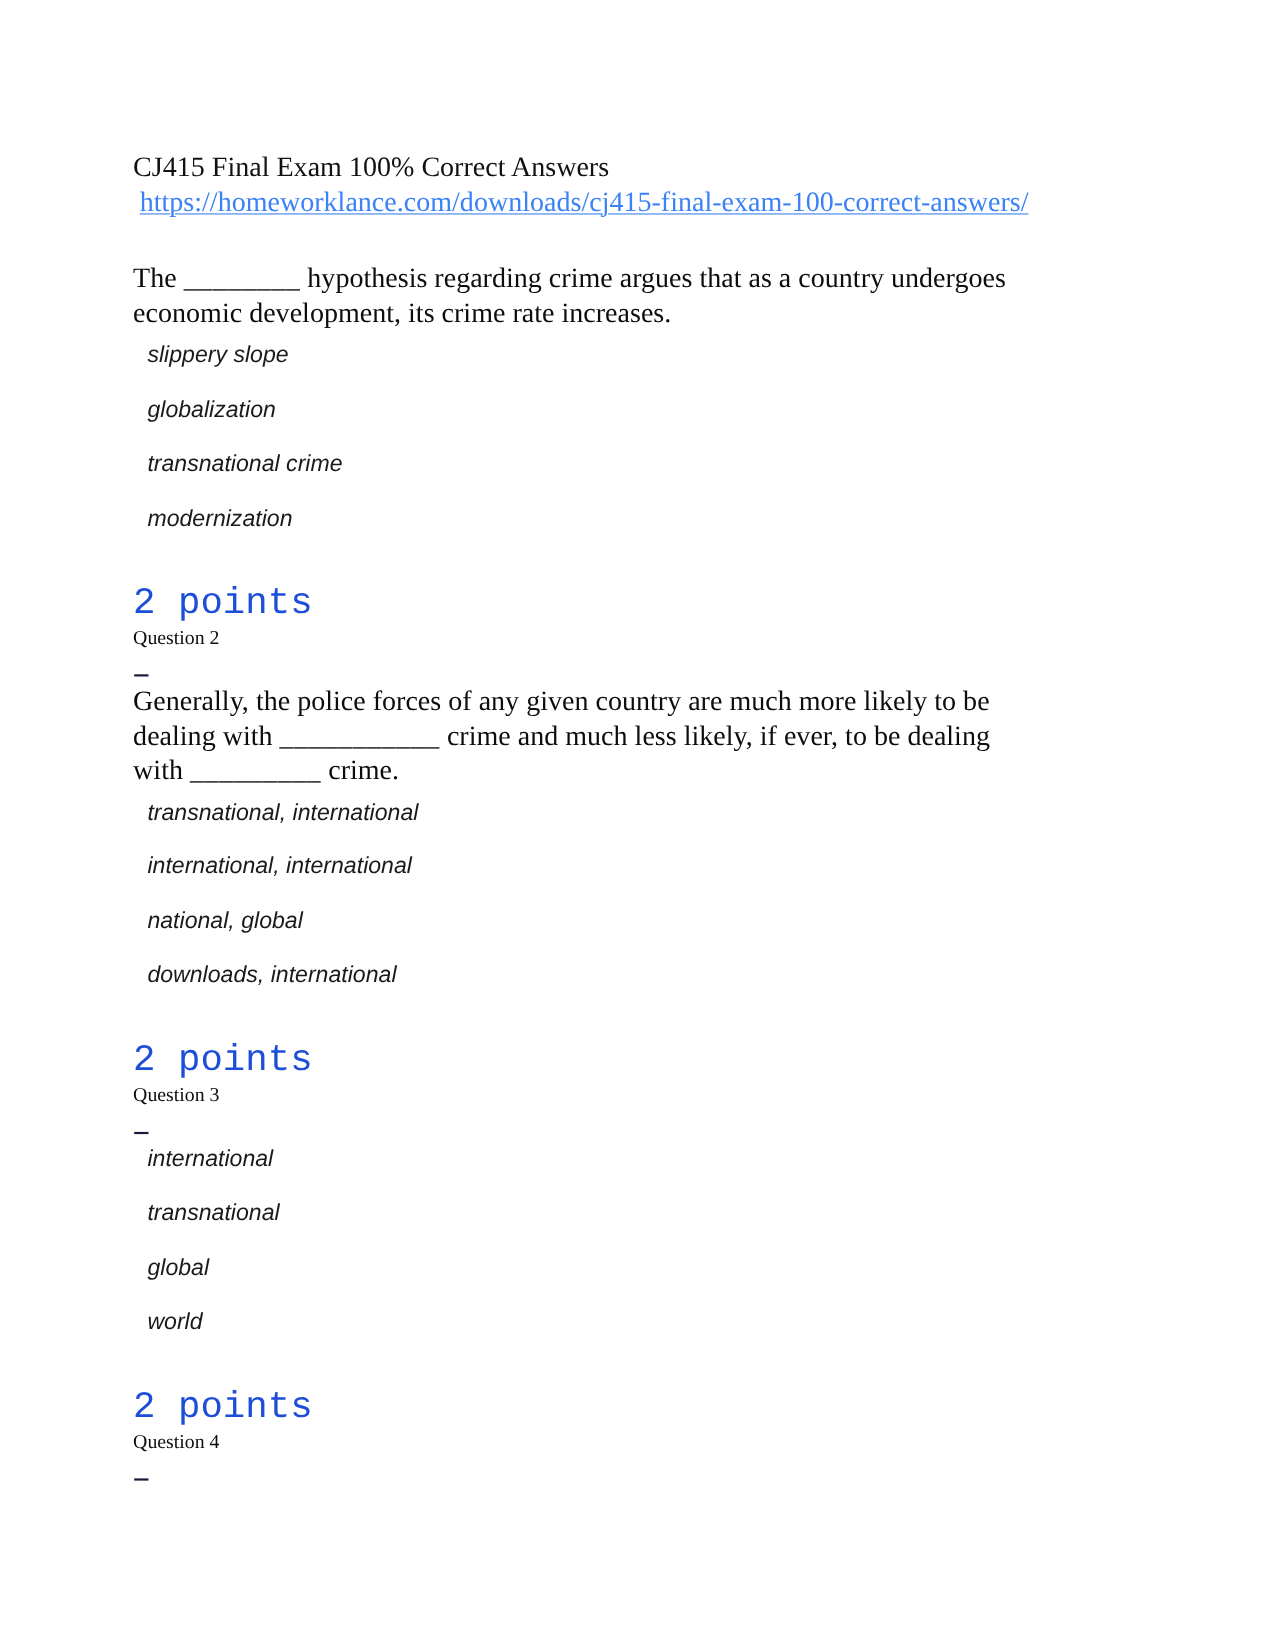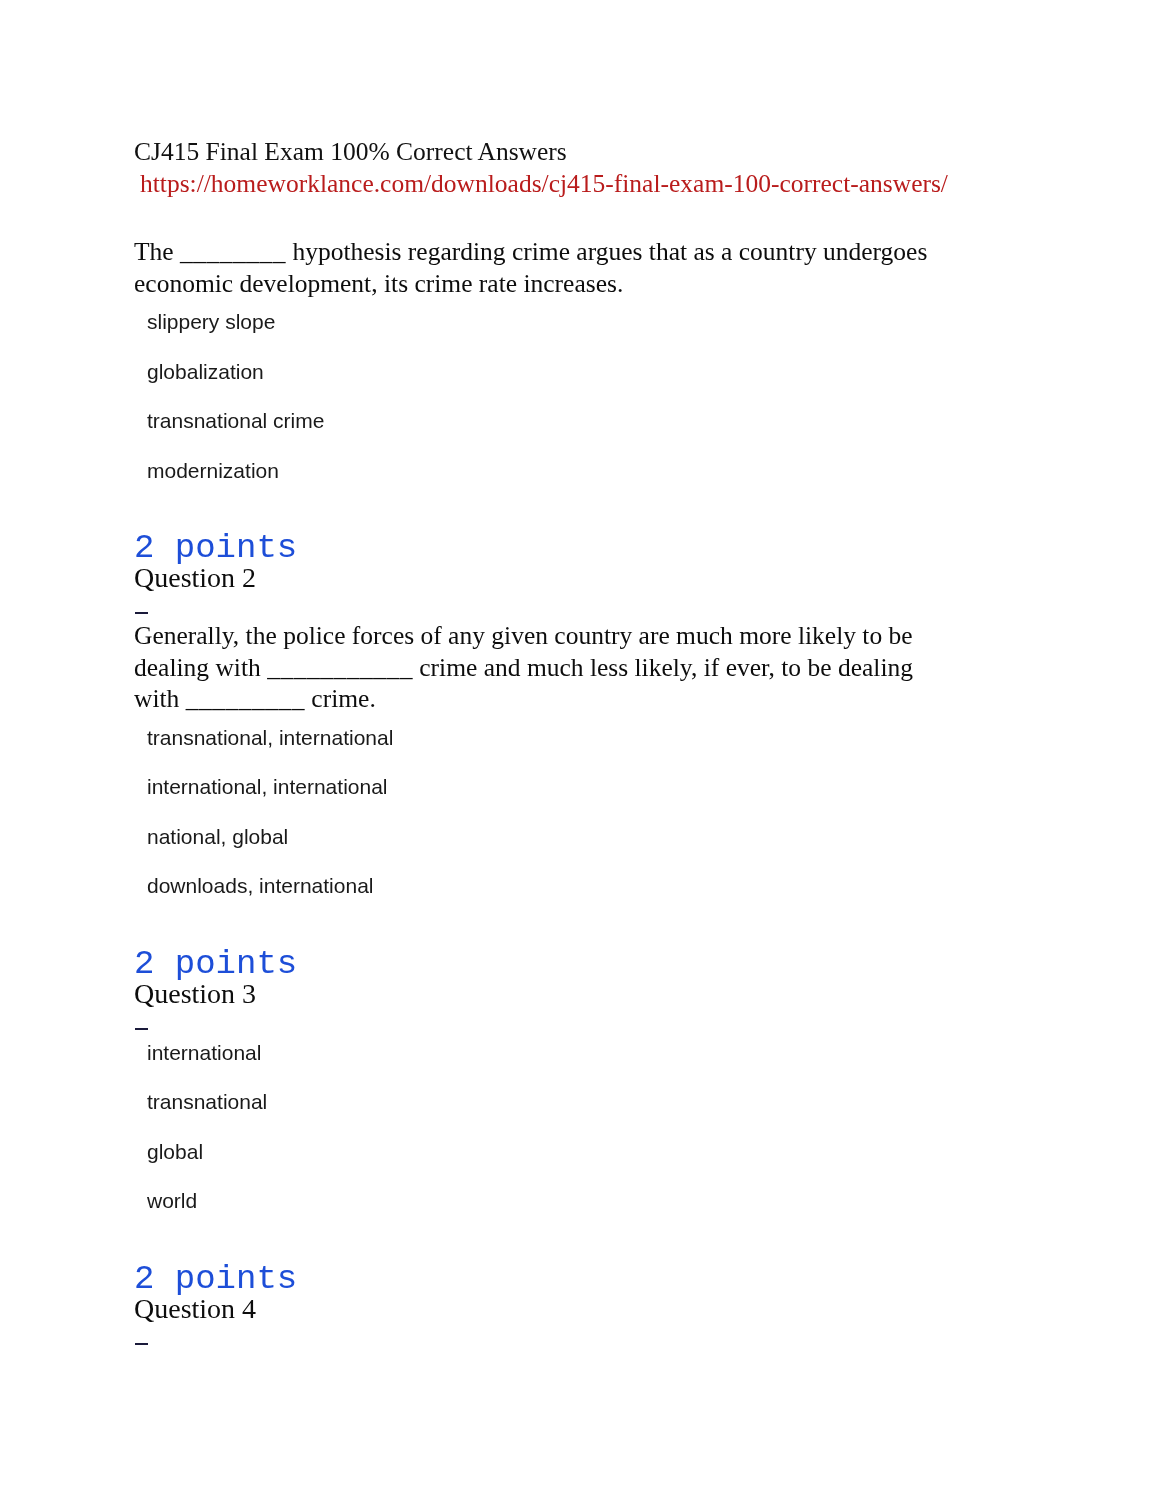--- a/index.html
+++ b/index.html
@@ -9,39 +9,40 @@
   }
   .page {
     position: relative;
     width: 1156px;
     height: 1496px;
     background: #ffffff;
     overflow: hidden;
   }
   .content {
     position: absolute;
-    left: 134px;
+    left: 121px;
     top: 136px;
     width: 880px;
   }
   .doc-title {
     font-family: "Liberation Serif", "DejaVu Serif", serif;
     font-size: 25.5px;
     line-height: 31px;
     color: #111111;
     white-space: nowrap;
   }
   .link-line {
     padding-left: 6px;
     line-height: 33px;
   }
   .doc-link {
     font-family: "Liberation Serif", "DejaVu Serif", serif;
     font-size: 25.5px;
-    color: #b91c1c;
+    color: #3b82f6;
+    text-decoration: underline;
     text-decoration-thickness: 1px;
     text-underline-offset: 2px;
     white-space: nowrap;
   }
   .spacer-sm { height: 26px; }
   .spacer-md { height: 33px; }
 
   .q-stem {
     font-family: "Liberation Serif", "DejaVu Serif", serif;
     font-size: 25.5px;
@@ -60,31 +61,32 @@
   .options {
     margin-top: 10px;
   }
   .option {
     font-family: "Liberation Sans", "DejaVu Sans", sans-serif;
     font-size: 21px;
     line-height: 26px;
     color: #1a1a1a;
     padding-left: 13px;
     height: 49.5px;
+    font-style: italic;
   }
 
   .points {
     font-family: Liberation Mono, monospace;
     font-size: 34px;
     line-height: 30px;
     color: #1d4ed8;
   }
   .q-label {
     font-family: "Liberation Serif", "DejaVu Serif", serif;
-    font-size: 28px;
+    font-size: 18px;
     line-height: 30px;
     color: #0d0d0d;
   }
   .dash-marker {
     display: block;
     width: 13px;
     height: 0;
     border-top: 2.5px solid #1a1a3a;
     margin: 19px 0 6px 1px;
   }

